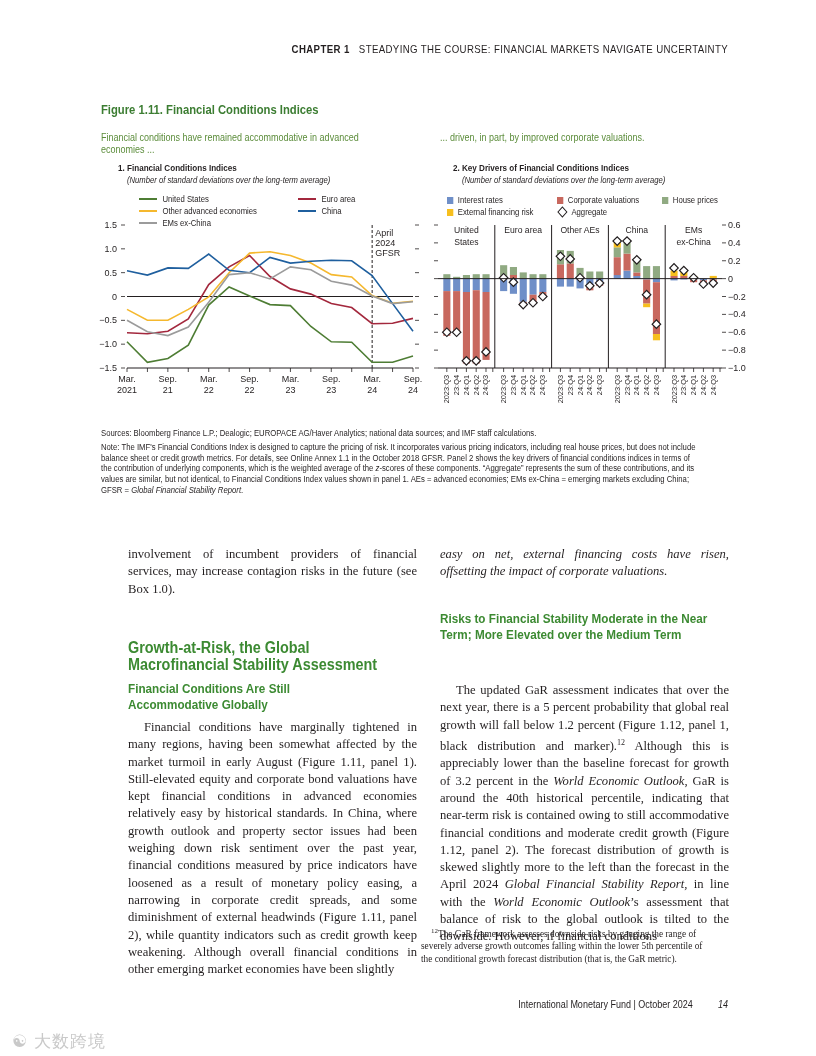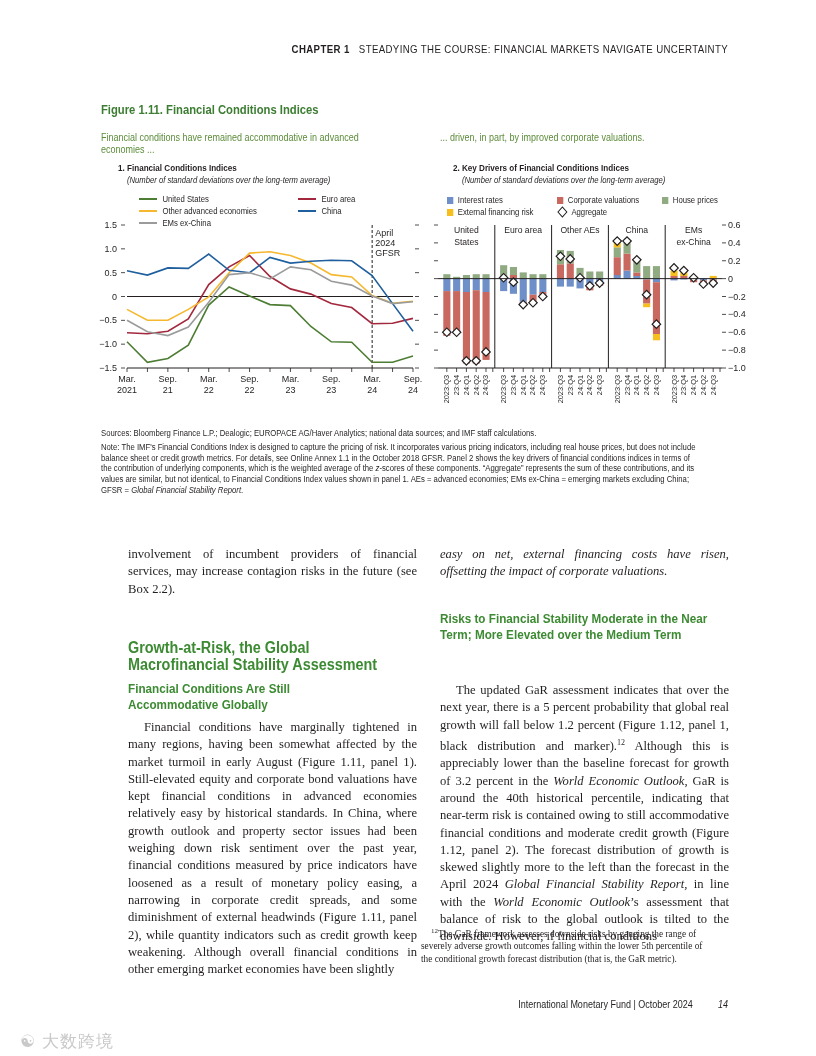--- a/index.html
+++ b/index.html
@@ -19,21 +19,21 @@
   .notes { left:101px; top:428px; width:640px; font-size:8.3px; line-height:10.8px; color:#231f20; transform:scaleX(0.93); transform-origin:left; }
   .notes p { margin:0 0 3px 0; }
   .col { font-family:"Liberation Serif", serif; font-size:12.6px; line-height:17.3px; color:#231f20; text-align:justify; }
   .col p { margin:0; }
   .indent { text-indent:16px; }
   .h1 { font-family:"Liberation Sans", sans-serif; font-weight:bold; color:#3c8a32; font-size:16px; line-height:17px; transform:scaleX(0.9); transform-origin:left; white-space:nowrap; }
   .h2 { font-family:"Liberation Sans", sans-serif; font-weight:bold; color:#3c8a32; font-size:13px; line-height:16px; transform:scaleX(0.9); transform-origin:left; white-space:nowrap; }
   .footnote { font-family:"Liberation Serif", serif; font-size:9.3px; line-height:12.2px; color:#231f20; }
   .footer { left:0; top:999px; width:728px; text-align:right; font-size:10px; color:#231f20; transform:scaleX(0.9); transform-origin:right; white-space:nowrap; }
   .footer .pg { font-style:italic; margin-left:28px; }
-  .watermark { left:20px; top:1030px; font-size:17px; color:#c9c9c9; letter-spacing:1px; }
+  .watermark { left:12px; top:1030px; font-size:17px; color:#c9c9c9; letter-spacing:1px; }
 </style>
 </head>
 <body>
 
 <div class="abs running-head">
   <b>CHAPTER 1</b><span>STEADYING THE COURSE: FINANCIAL MARKETS NAVIGATE UNCERTAINTY</span>
 </div>
 
 <div class="abs fig-title">Figure 1.11. Financial Conditions Indices</div>
 <div class="abs fig-sub" style="left:101px; top:132px; width:320px;">Financial conditions have remained accommodative in advanced economies ...</div>
@@ -349,21 +349,21 @@
     <line x1="8" x2="292" y1="63.62499999999999" y2="63.62499999999999" stroke="#231f20" stroke-width="1"></line>
     <line x1="8" x2="292" y1="153" y2="153" stroke="#231f20" stroke-width="1"></line>
   </svg>
 
 <div class="abs notes">
   <p>Sources: Bloomberg Finance L.P.; Dealogic; EUROPACE AG/Haver Analytics; national data sources; and IMF staff calculations.</p>
   <p><span>Note: The IMF's Financial Conditions Index is designed to capture the pricing of risk. It incorporates various pricing indicators, including real house prices, but does not include balance sheet or credit growth metrics. For details, see Online Annex 1.1 in the October 2018 GFSR. Panel 2 shows the key drivers of financial conditions indices in terms of the contribution of underlying components, which is the weighted average of the </span><i>z</i><span>-scores of these components. “Aggregate” represents the sum of these contributions, and its values are similar, but not identical, to Financial Conditions Index values shown in panel 1. AEs = advanced economies; EMs ex-China = emerging markets excluding China; GFSR = </span><i>Global Financial Stability Report</i><span>.</span></p>
 </div>
 
 <div class="abs col" style="left:128px; top:546px; width:289px;">
-  <p>involvement of incumbent providers of financial services, may increase contagion risks in the future (see Box 2.2).</p>
+  <p>involvement of incumbent providers of financial services, may increase contagion risks in the future (see Box 1.0).</p>
 </div>
 <div class="abs h1" style="left:128px; top:639px;">
   <div>Growth-at-Risk, the Global</div>
   <div>Macrofinancial Stability Assessment</div>
 </div>
 <div class="abs h2" style="left:128px; top:681px;">
   <div>Financial Conditions Are Still</div>
   <div>Accommodative Globally</div>
 </div>
 <div class="abs col" style="left:128px; top:719px; width:289px;">

